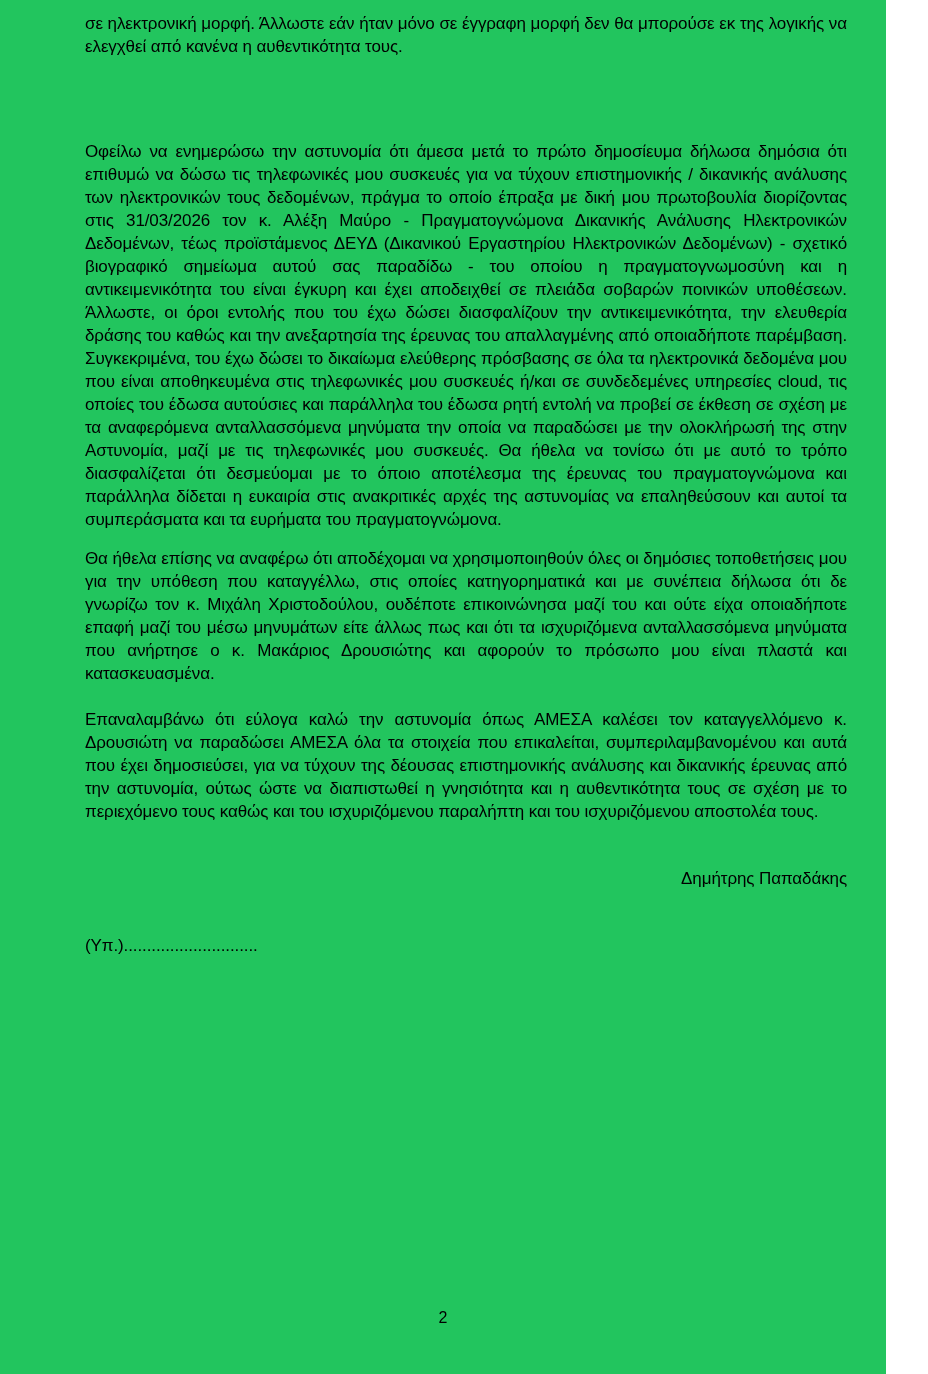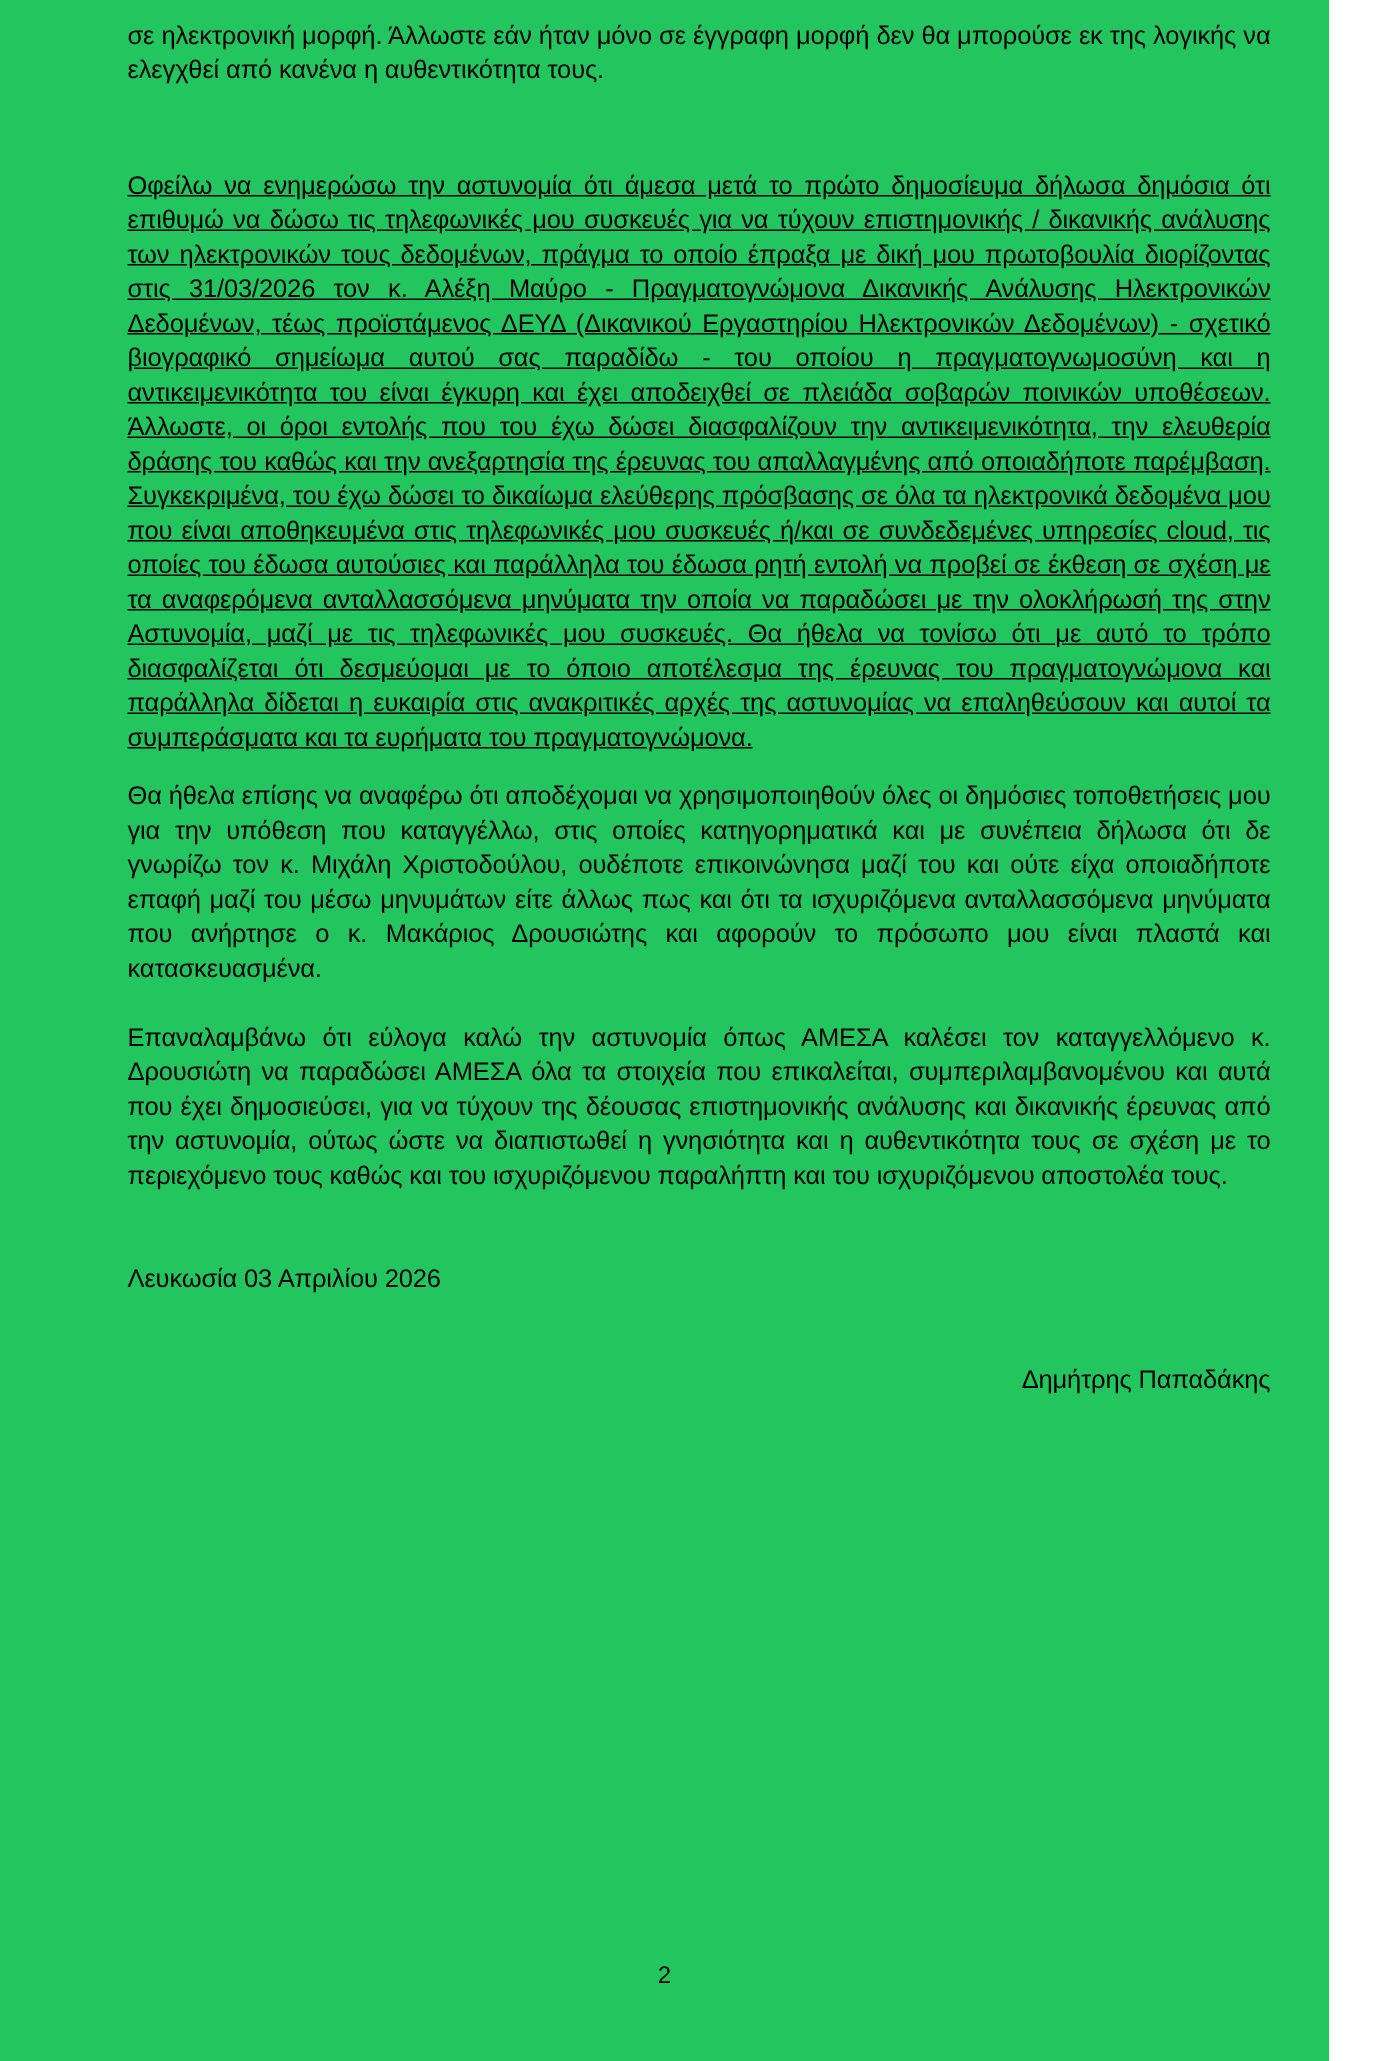--- a/index.html
+++ b/index.html
@@ -17,21 +17,21 @@
     top: 12px;
     left: 85px;
     width: 762px;
     font-size: 17px;
     line-height: 23px;
     letter-spacing: -0.1px;
   }
   p { margin: 0; }
   .justified { text-align: justify; text-justify: inter-word; }
   .para-continuation { margin-top: 0; }
-  .para-main    { margin-top: 54px; text-decoration: underline; }
+  .para-main    { margin-top: 82px; }
   .para-public  { margin-top: 16px; }
   .para-demand  { margin-top: 23px; }
   .closing-date { margin-top: 46px; text-align: left; }
   .closing-name { margin-top: 44px; text-align: right; }
   .closing-sig  { margin-top: 44px; text-align: left; }
   .bold { font-weight: normal; }
   .page-number {
     position: absolute;
     bottom: 46px;
     left: 0;
@@ -48,21 +48,21 @@
   <div class="content">
 
     <p class="justified para-continuation">σε ηλεκτρονική μορφή. Άλλωστε εάν ήταν μόνο σε έγγραφη μορφή δεν θα μπορούσε εκ της λογικής να ελεγχθεί από κανένα η αυθεντικότητα τους.</p>
 
     <p class="justified para-main">Οφείλω να ενημερώσω την αστυνομία ότι άμεσα μετά το πρώτο δημοσίευμα δήλωσα δημόσια ότι επιθυμώ να δώσω τις τηλεφωνικές μου συσκευές για να τύχουν επιστημονικής / δικανικής ανάλυσης των ηλεκτρονικών τους δεδομένων, πράγμα το οποίο έπραξα με δική μου πρωτοβουλία διορίζοντας στις 31/03/2026 τον κ. Αλέξη Μαύρο - Πραγματογνώμονα Δικανικής Ανάλυσης Ηλεκτρονικών Δεδομένων, τέως προϊστάμενος ΔΕΥΔ (Δικανικού Εργαστηρίου Ηλεκτρονικών Δεδομένων) - σχετικό βιογραφικό σημείωμα αυτού σας παραδίδω - του οποίου η πραγματογνωμοσύνη και η αντικειμενικότητα του είναι έγκυρη και έχει αποδειχθεί σε πλειάδα σοβαρών ποινικών υποθέσεων. Άλλωστε, οι όροι εντολής που του έχω δώσει διασφαλίζουν την αντικειμενικότητα, την ελευθερία δράσης του καθώς και την ανεξαρτησία της έρευνας του απαλλαγμένης από οποιαδήποτε παρέμβαση. Συγκεκριμένα, του έχω δώσει το δικαίωμα ελεύθερης πρόσβασης σε όλα τα ηλεκτρονικά δεδομένα μου που είναι αποθηκευμένα στις τηλεφωνικές μου συσκευές ή/και σε συνδεδεμένες υπηρεσίες cloud, τις οποίες του έδωσα αυτούσιες και παράλληλα του έδωσα ρητή εντολή να προβεί σε έκθεση σε σχέση με τα αναφερόμενα ανταλλασσόμενα μηνύματα την οποία να παραδώσει με την ολοκλήρωσή της στην Αστυνομία, μαζί με τις τηλεφωνικές μου συσκευές. Θα ήθελα να τονίσω ότι με αυτό το τρόπο διασφαλίζεται ότι δεσμεύομαι με το όποιο αποτέλεσμα της έρευνας του πραγματογνώμονα και παράλληλα δίδεται η ευκαιρία στις ανακριτικές αρχές της αστυνομίας να επαληθεύσουν και αυτοί τα συμπεράσματα και τα ευρήματα του πραγματογνώμονα.</p>
 
     <p class="justified para-public">Θα ήθελα επίσης να αναφέρω ότι αποδέχομαι να χρησιμοποιηθούν όλες οι δημόσιες τοποθετήσεις μου για την υπόθεση που καταγγέλλω, στις οποίες κατηγορηματικά και με συνέπεια δήλωσα ότι δε γνωρίζω τον κ. Μιχάλη Χριστοδούλου, ουδέποτε επικοινώνησα μαζί του και ούτε είχα οποιαδήποτε επαφή μαζί του μέσω μηνυμάτων είτε άλλως πως και ότι τα ισχυριζόμενα ανταλλασσόμενα μηνύματα που ανήρτησε ο κ. Μακάριος Δρουσιώτης και αφορούν το πρόσωπο μου είναι πλαστά και κατασκευασμένα.</p>
 
     <p class="justified para-demand"><span>Επαναλαμβάνω ότι εύλογα καλώ την αστυνομία όπως </span><span class="bold">ΑΜΕΣΑ</span><span> καλέσει τον καταγγελλόμενο κ. Δρουσιώτη να παραδώσει </span><span class="bold">ΑΜΕΣΑ</span><span> όλα τα στοιχεία που επικαλείται, συμπεριλαμβανομένου και αυτά που έχει δημοσιεύσει, για να τύχουν της δέουσας επιστημονικής ανάλυσης και δικανικής έρευνας από την αστυνομία, ούτως ώστε να διαπιστωθεί η γνησιότητα και η αυθεντικότητα τους σε σχέση με το περιεχόμενο τους καθώς και του ισχυριζόμενου παραλήπτη και του ισχυριζόμενου αποστολέα τους.</span></p>
 
-    <p class="closing-date">Λευκωσία 03 Απριλίου 2026</p>
 
     <p class="closing-name">Δημήτρης Παπαδάκης</p>
 
+    <p class="closing-sig">(Υπ.).............................</p>
 
   </div>
 
   <div class="page-number">2</div>
 </div>
 
 </body></html>

